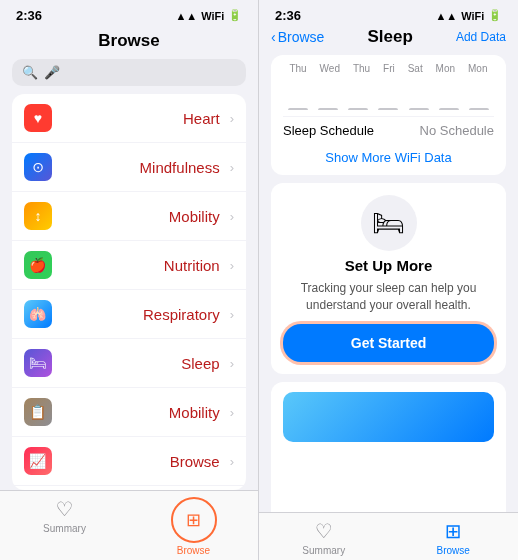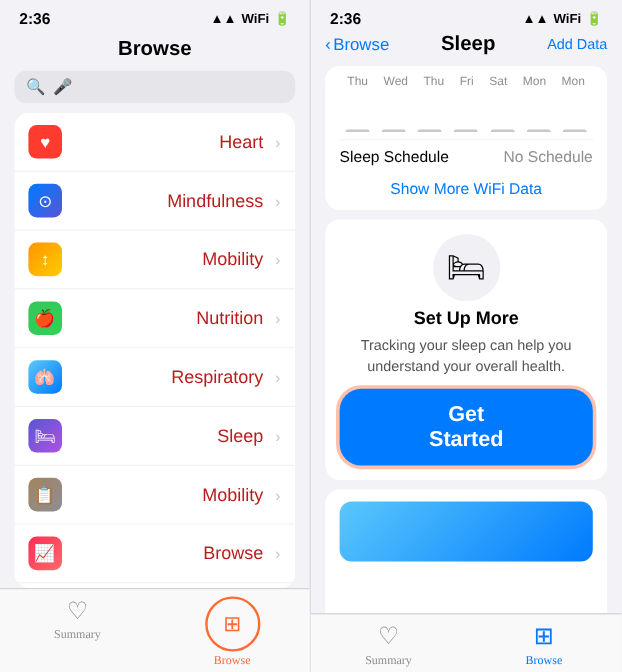--- a/index.html
+++ b/index.html
@@ -130,21 +130,20 @@
       color: #8e8e93;
     }
 
     .tab-icon.active {
       color: #ff6b35;
     }
 
     .tab-label {
       font-size: 10px;
       color: #8e8e93;
-      font-family: Liberation Serif, serif;
     }
 
     .tab-label.active {
       color: #ff6b35;
     }
 
     .tab-circle {
       width: 46px;
       height: 46px;
       border-radius: 50%;
@@ -276,21 +275,21 @@
       text-align: center;
       line-height: 1.4;
     }
 
     .get-started-btn {
       background: #007aff;
       color: #fff;
       border: none;
       border-radius: 18px;
       padding: 11px 60px;
-      font-size: 18px;
+      font-size: 14px;
       font-weight: 600;
       cursor: pointer;
       width: 100%;
       margin-top: 4px;
       box-shadow: 0 0 0 3px rgba(255, 100, 50, 0.4);
       text-align: center;
     }
 
     .get-more-section {
       background: #fff;

